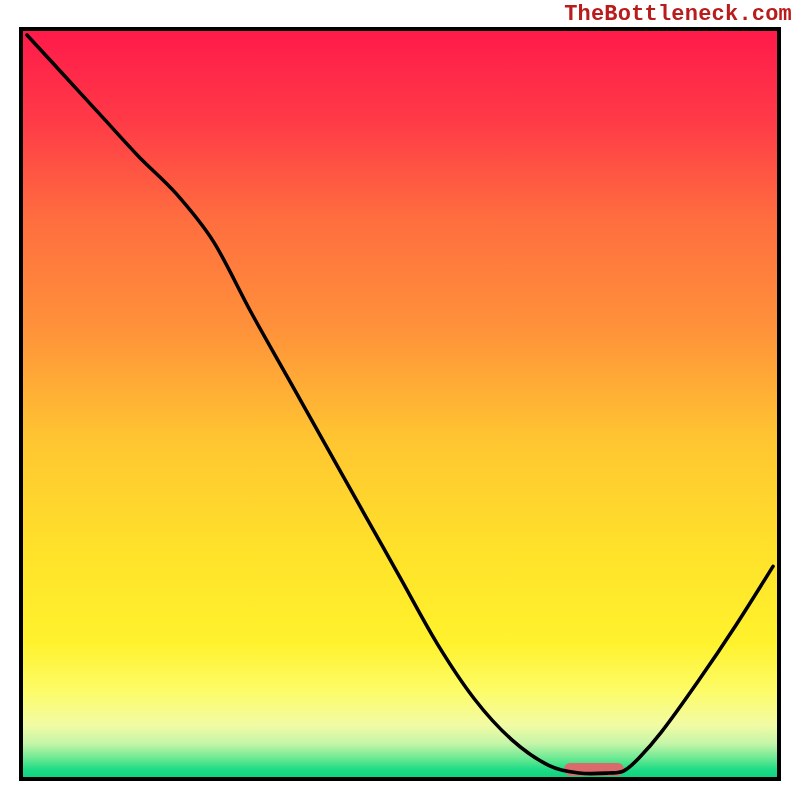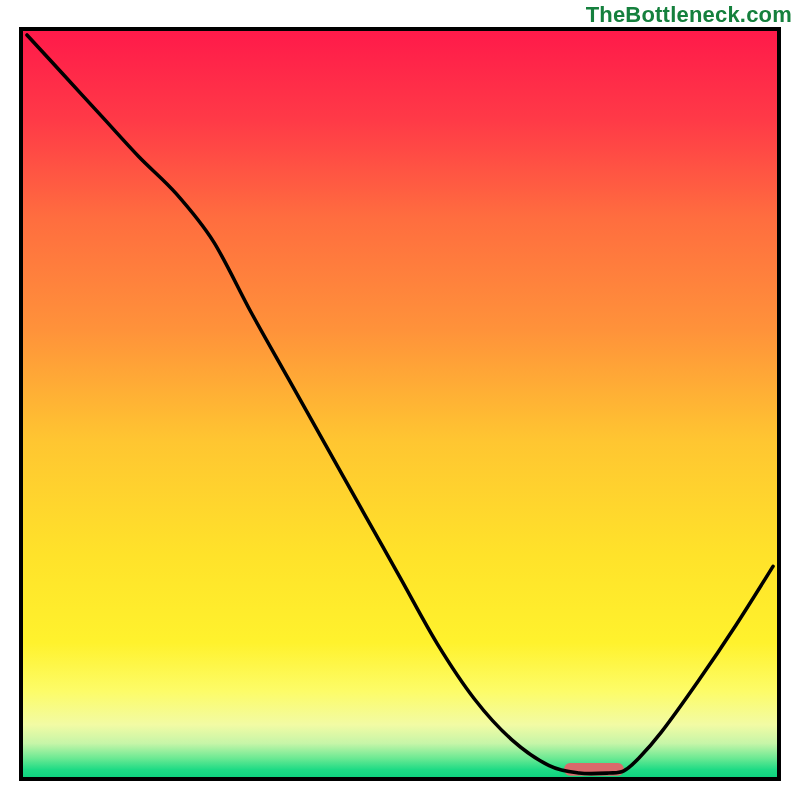--- a/index.html
+++ b/index.html
@@ -14,22 +14,22 @@
     position: relative;
     width: 800px;
     height: 800px;
   }
   .watermark {
     position: absolute;
     top: 2px;
     right: 8px;
     font-size: 22px;
     font-weight: bold;
-    color: #15803d;
-    font-family: Liberation Sans, sans-serif;
+    color: #b91c1c;
+    font-family: Liberation Mono, monospace;
     letter-spacing: 0.2px;
     z-index: 20;
   }
   .plot {
     position: absolute;
     left: 19px;
     top: 27px;
     width: 762px;
     height: 754px;
     box-sizing: border-box;

